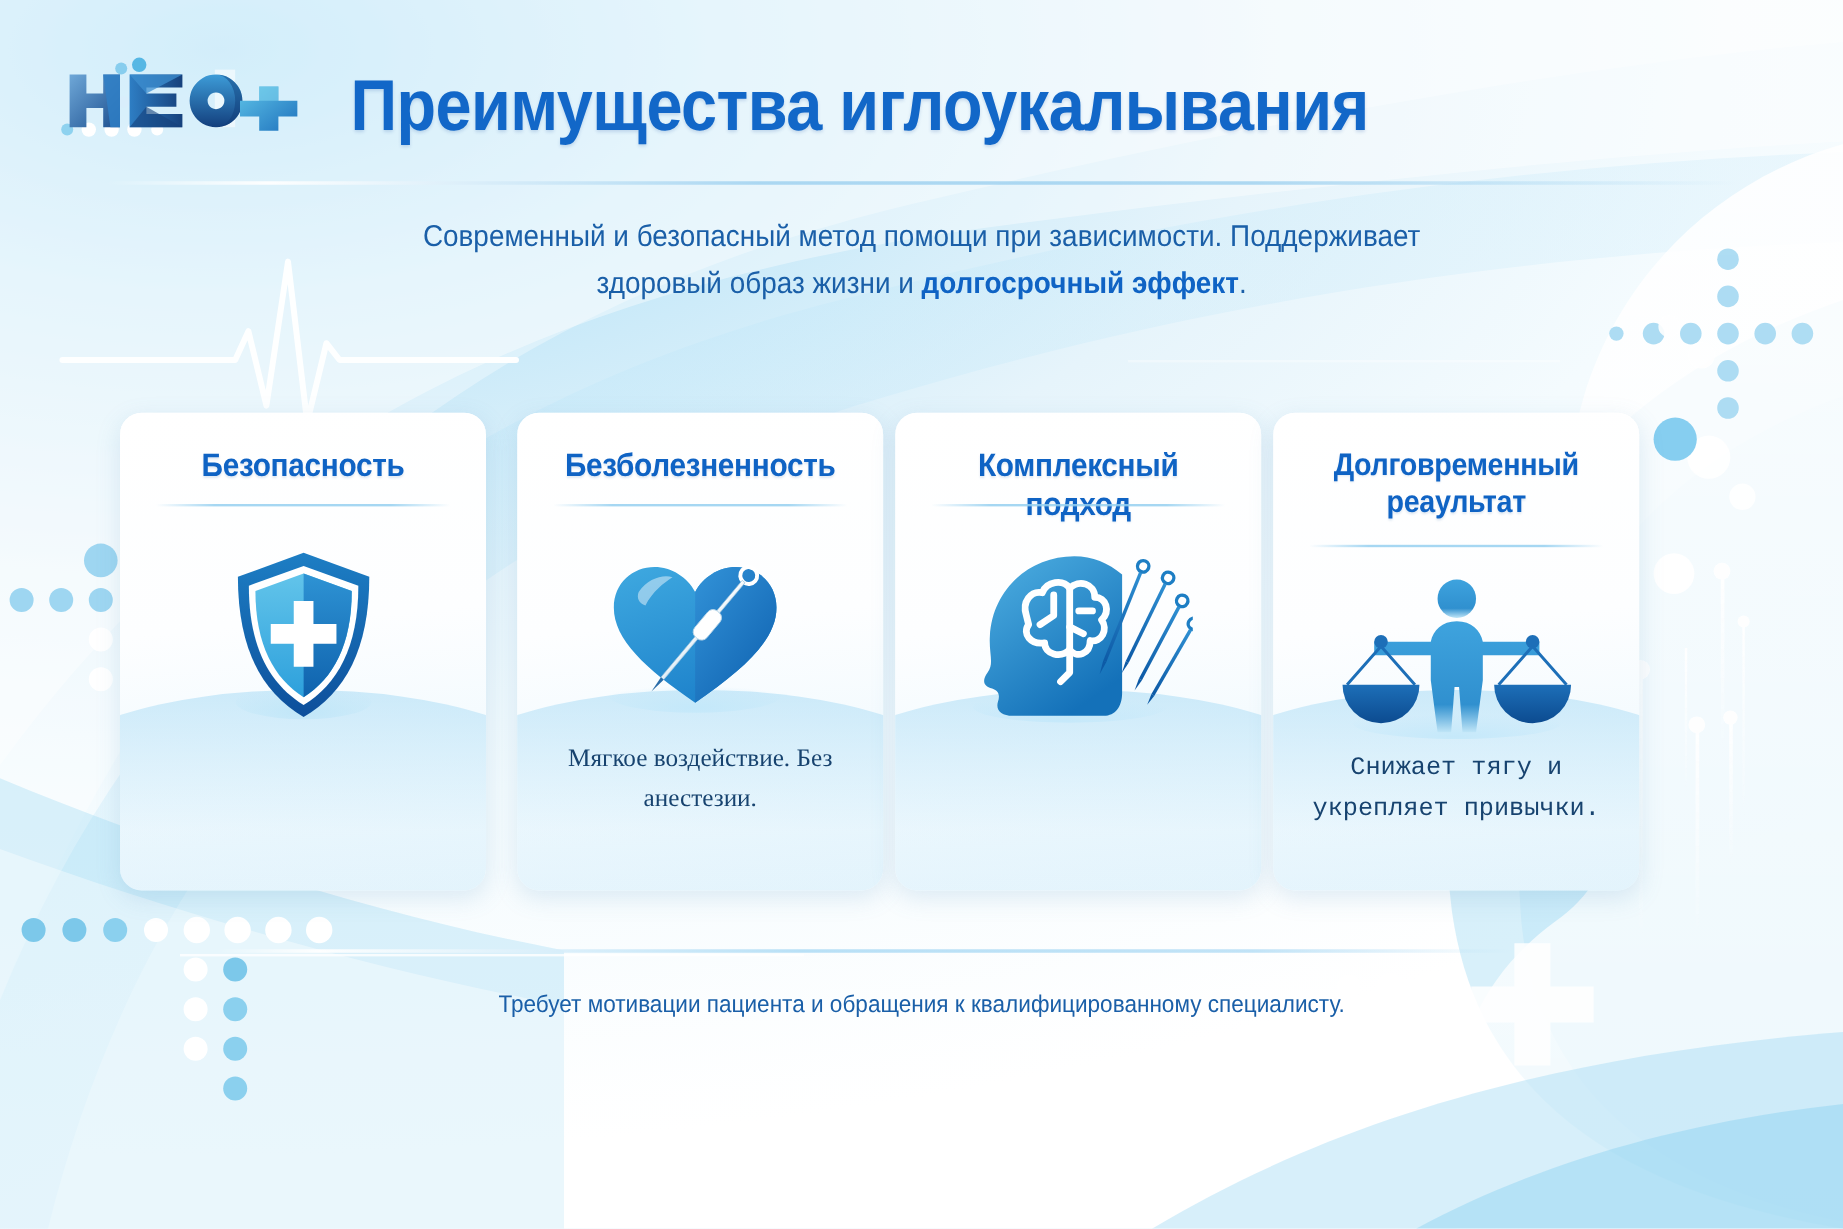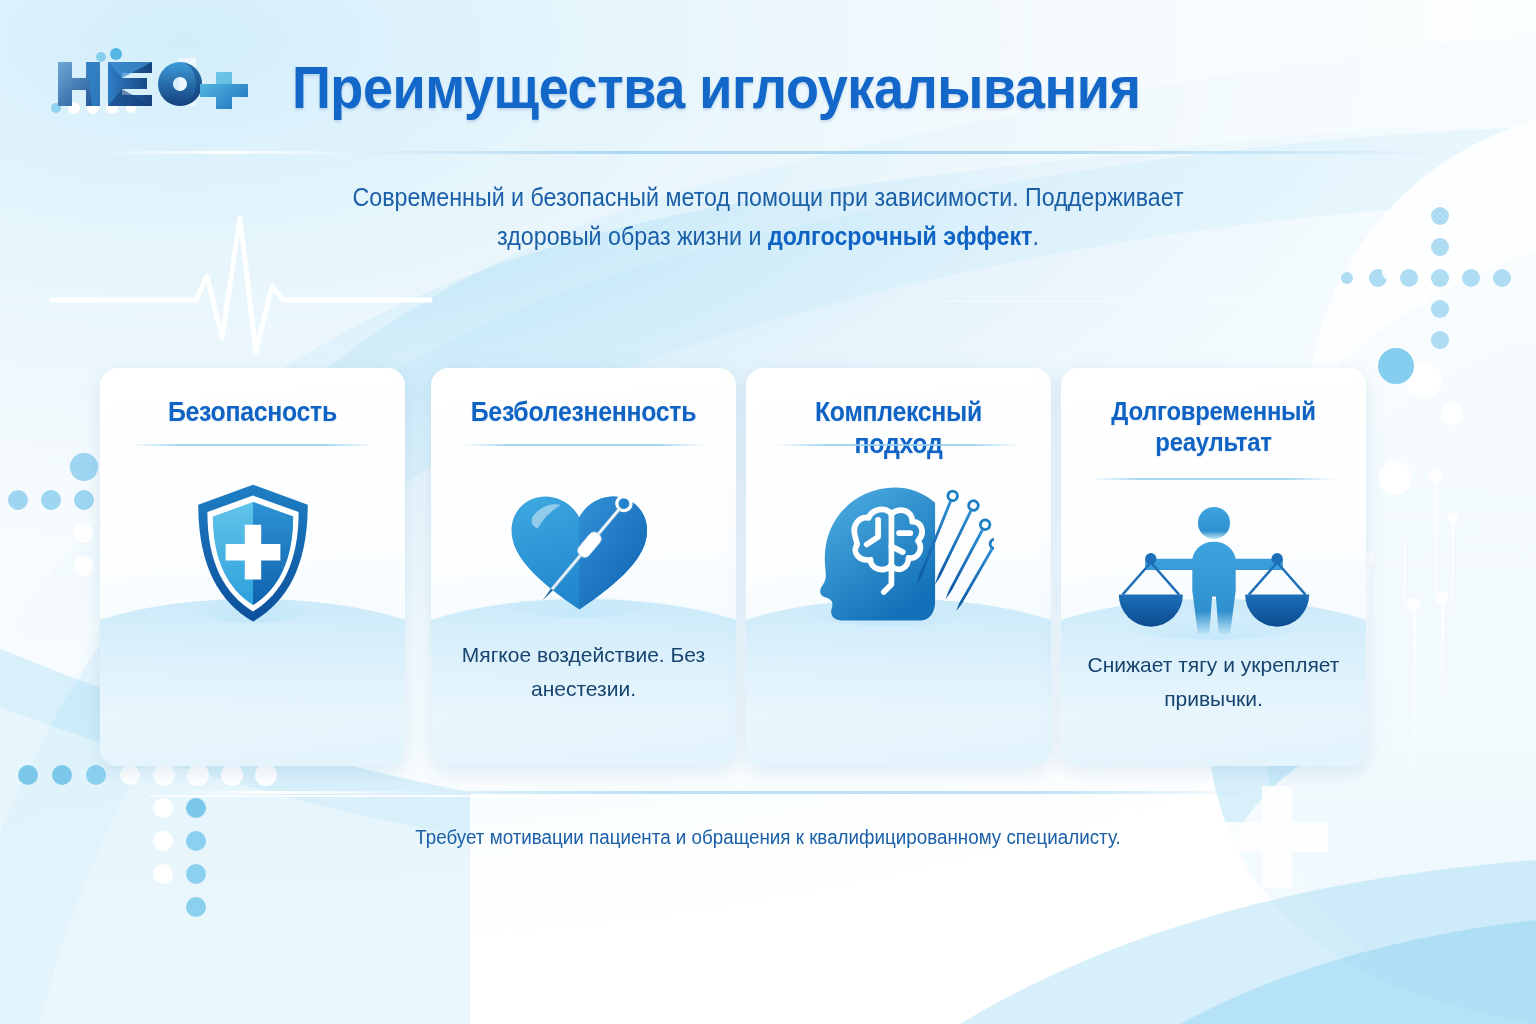--- a/index.html
+++ b/index.html
@@ -54,21 +54,21 @@
     text-align:center;
     font-size:25px; line-height:1.55;
     color:#1a5fa8;
     transform:scaleX(0.93);
     transform-origin:center top;
   }
   .subtitle b{ color:#0f63c4; font-weight:bold; }
 
   
   .cards{
-    position:absolute; left:100px; top:368px;
+    position:absolute; left:100px; top:344px;
     width:1296px; height:400px;
   }
   .card{
     position:absolute; top:0;
     width:305px; height:398px;
     border-radius:18px;
     background:linear-gradient(175deg,#ffffff 0%, #fdfeff 44%, #f2fafe 72%, #e4f4fc 100%);
     box-shadow:0 6px 20px rgba(90,150,195,.18), 0 1px 0 rgba(255,255,255,.9) inset;
   }
   .card.c1{ left:0px;   }
@@ -113,22 +113,22 @@
   }
   .card.c4 .card-icon{ top:118px; height:170px; }
 
   .card-text{
     position:absolute; left:14px; right:14px; top:258px;
     text-align:center;
     font-size:21px; line-height:1.62;
     color:#17436f;
   }
   .card.c2 .card-text,
-  .card.c3 .card-text{ top:270px; }
-  .card.c4 .card-text{ top:280px; }
+  .card.c3 .card-text{ top:270px;font-family:Liberation Serif, serif; }
+  .card.c4 .card-text{ top:280px;font-family:Liberation Mono, monospace; }
 
   
   .footer-rule{
     position:absolute; left:180px; top:791px; width:1080px; height:3px;
     background:linear-gradient(90deg, rgba(255,255,255,0) 0%, rgba(255,255,255,.95) 8%, rgba(168,217,244,.8) 45%, rgba(160,212,242,.65) 80%, rgba(255,255,255,0) 100%);
     border-radius:2px;
   }
   .footer-text{
     position:absolute; left:0; right:0; top:826px;
     text-align:center;

